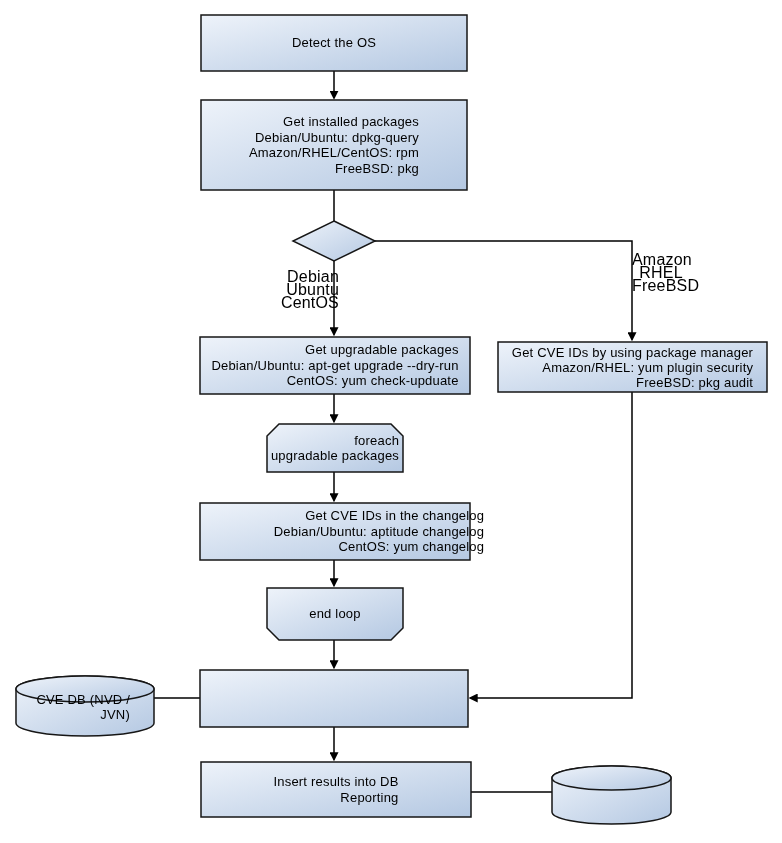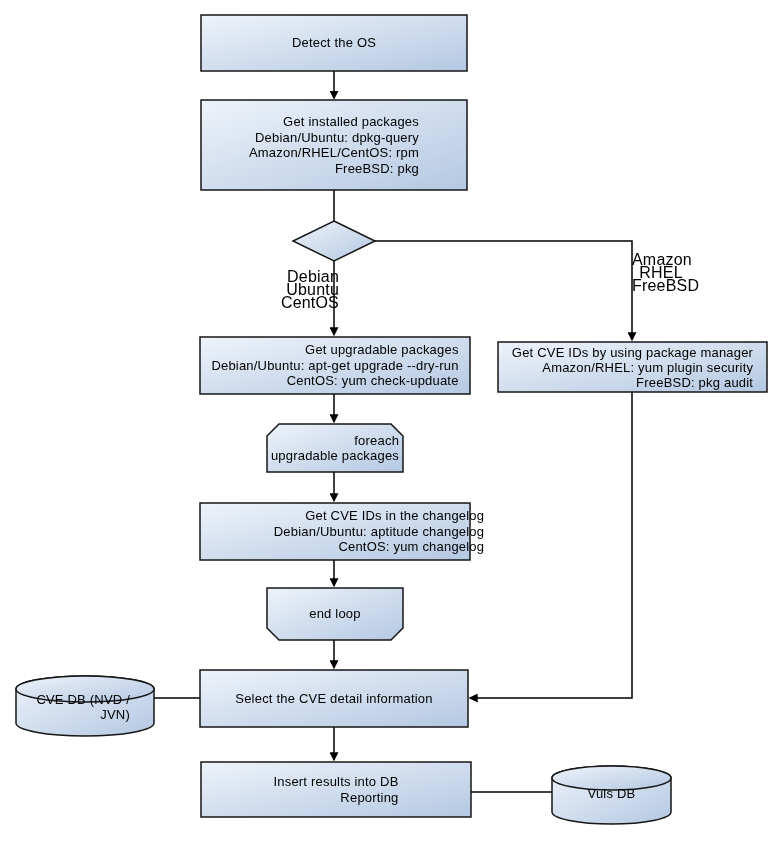--- a/index.html
+++ b/index.html
@@ -95,28 +95,26 @@
   <div class="node-label" style="left:200px;top:503px;width:270px;height:57px;margin-left:44px;">Get CVE IDs in the changelog
 Debian/Ubuntu: aptitude changelog
 CentOS: yum changelog</div>
 
   <div class="node-label" style="left:267px;top:588px;width:136px;height:52px;">end loop</div>
 
   <div class="node-label" style="left:498px;top:342px;width:269px;height:50px;line-height:15px;border-radius:22px;">Get CVE IDs by using package manager
 Amazon/RHEL: yum plugin security
 FreeBSD: pkg audit</div>
 
-  <div class="node-label" style="left:200px;top:670px;width:268px;height:57px;">Select the CVE detail information</div>
 
   <div class="node-label" style="left:201px;top:762px;width:270px;height:55px;">Insert results into DB
 Reporting</div>
 
   <div class="node-label" style="left:16px;top:682px;width:114px;height:50px;">CVE DB (NVD / JVN)</div>
 
-  <div class="node-label" style="left:552px;top:770px;width:119px;height:48px;">Vuls DB</div>
 
   <div class="edge-label" style="left:279px;top:270px;width:60px;text-align:right;">Debian
 Ubuntu
 CentOS</div>
 
   <div class="edge-label" style="left:632px;top:253px;width:58px;">Amazon
 RHEL
 FreeBSD</div>
 
 </div>

